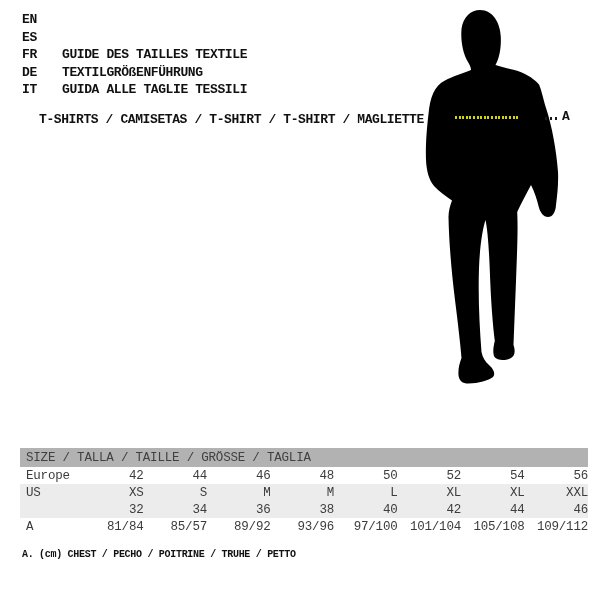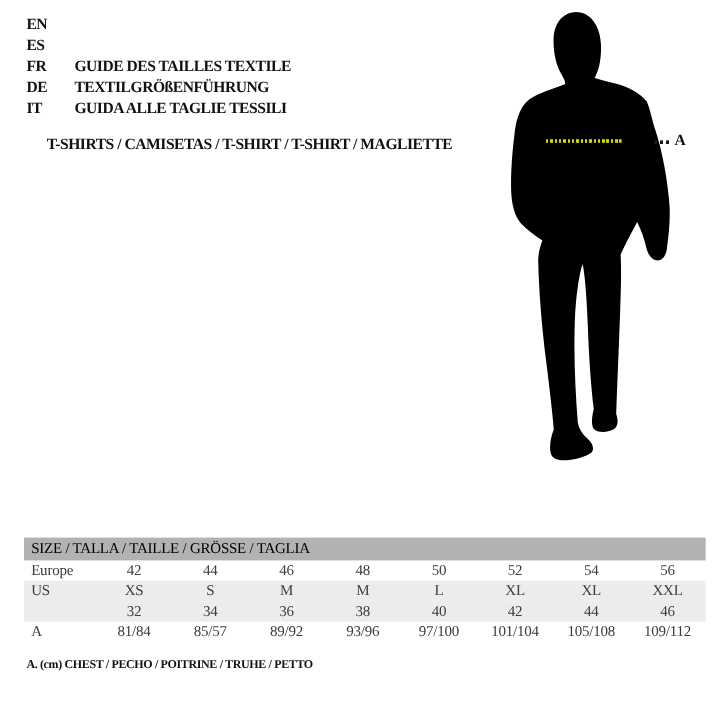--- a/index.html
+++ b/index.html
@@ -1,18 +1,18 @@
 <!DOCTYPE html>
 <html><head>
 <meta charset="utf-8">
 <style>
   html,body{margin:0;padding:0;background:#fff;}
   #screen{
     position:relative;width:600px;height:600px;background:#ffffff;overflow:hidden;
-    font-family:Liberation Serif, serif;color:#111;
+    font-family:Liberation Mono, monospace;color:#111;
   }
   
   .lang-list{position:absolute;left:22px;top:11px;}
   .lang-row{display:flex;font-weight:bold;font-size:13px;line-height:17.6px;letter-spacing:-0.4px;}
   .lang-code{width:40px;flex:0 0 40px;}
   
   .products{position:absolute;left:22px;top:111px;font-weight:bold;font-size:13px;line-height:18.5px;letter-spacing:-0.4px;margin-left:17px;}
   
   .figure-wrap{position:absolute;left:425px;top:8px;width:170px;height:385px;}
   .figure-wrap svg{position:absolute;left:0;top:0;}
@@ -24,27 +24,27 @@
     position:absolute;left:120px;top:109px;width:14px;height:2.5px;
     background:repeating-linear-gradient(90deg,#1a1a1a 0 2.5px,transparent 2.5px 5px);
   }
   .measure-label{position:absolute;left:137px;top:101px;font-weight:bold;font-size:13px;}
   
   .man-heading{position:absolute;left:22px;top:419px;font-weight:bold;font-size:12.5px;letter-spacing:-0.3px;}
   .footnote{position:absolute;left:22px;top:549px;font-weight:bold;font-size:10px;letter-spacing:-0.3px;}
   
   .size-table{position:absolute;left:20px;top:448px;width:568px;font-size:12.5px;letter-spacing:-0.2px;color:#3c3c3c;}
   .st-header{
-    height:19px;background:#b2b2b2;color:#000000;
+    height:19px;background:#b2b2b2;color:#404040;
     display:flex;align-items:center;padding-left:6px;box-sizing:border-box;
   }
   .st-row{display:flex;height:17px;align-items:center;}
   .st-row.shaded{background:#ececec;}
   .st-label{flex:0 0 60px;padding-left:6px;box-sizing:border-box;}
-  .st-cell{flex:1 1 0;text-align:center;}
+  .st-cell{flex:1 1 0;text-align:right;}
 </style>
 </head>
 <body>
 
 <div id="screen">
 
   <div class="lang-list">
     <div class="lang-row">
       <span class="lang-code">EN</span>
     </div>

